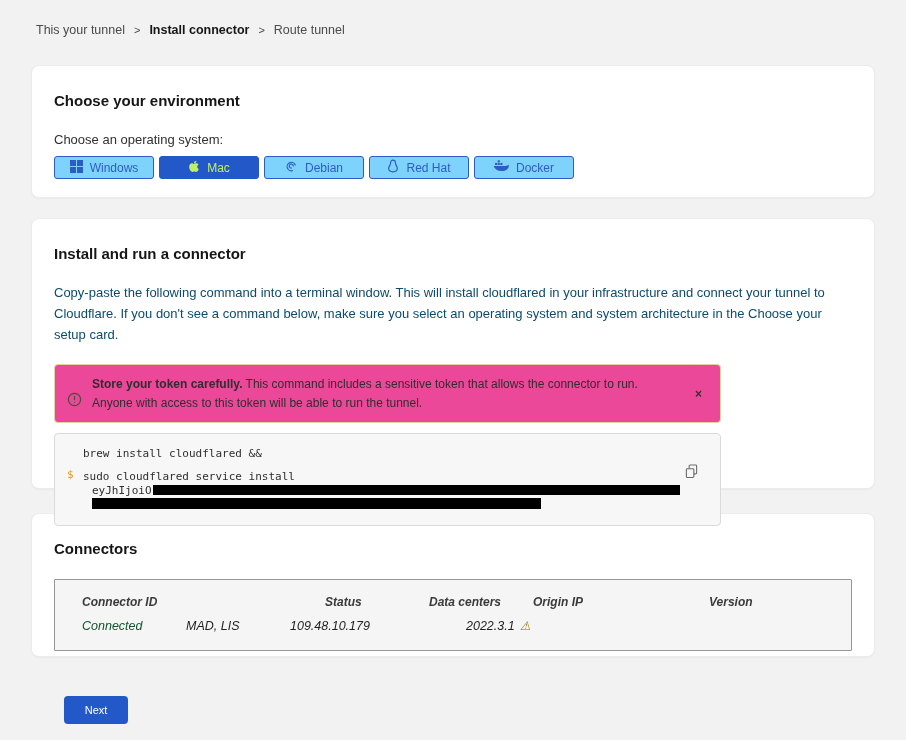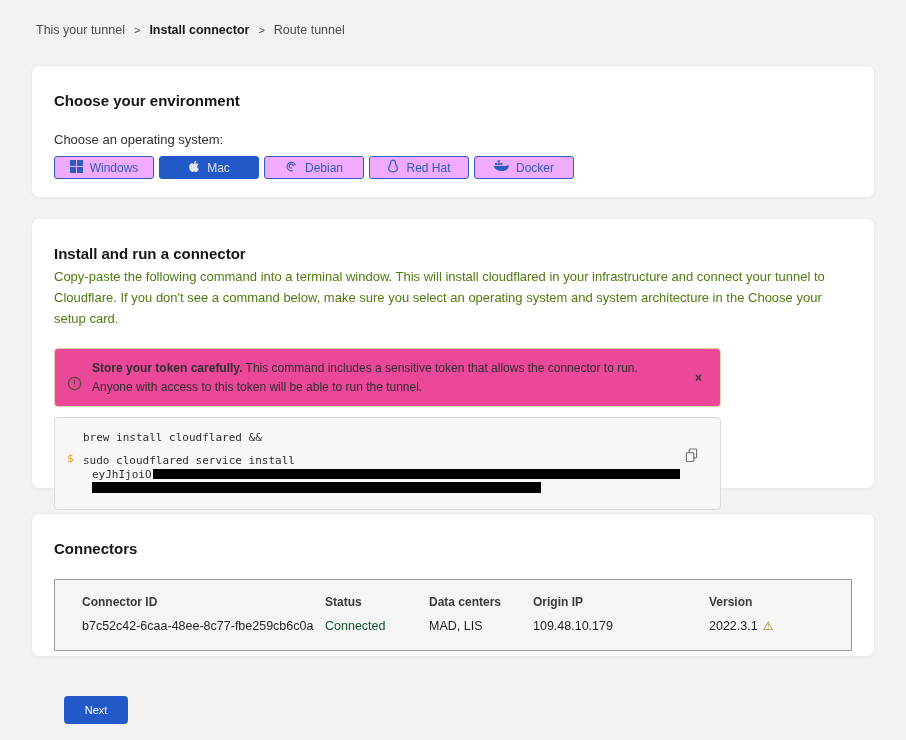--- a/index.html
+++ b/index.html
@@ -35,36 +35,36 @@
   .card h2 { font-size: 15px; font-weight: bold; color: #161616; }
 
   
   .card-env { margin-top: 28px; height: 133px; }
   .os-label { margin-top: 23px; font-size: 13px; color: #303030; }
   .os-row { margin-top: 9px; display: flex; gap: 5px; }
   .os-btn {
     display: inline-flex; align-items: center; justify-content: center;
     gap: 7px;
     width: 100px; height: 23px;
-    background: #f0abfc;
+    background: #7dd3fc;
     border: 1px solid #2e5cc5;
     border-radius: 3px;
     color: #2e5cc5;
     font-size: 12px;
     font-family: "Liberation Sans", sans-serif;
     cursor: pointer;
   }
-  .os-btn.selected { background: #2358c8; border-color: #2358c8; color: #e5e5e5; }
+  .os-btn.selected { background: #2358c8; border-color: #2358c8; color: #bef264; }
   .os-btn svg { flex: 0 0 auto; }
 
   
   .card-install { margin-top: 20px; height: 271px; }
   .install-desc {
-    margin-top: 4px;
-    font-size: 13px; line-height: 1.62; color: #4d7c0f;
+    margin-top: 20px;
+    font-size: 13px; line-height: 1.62; color: #0c4a6e;
     max-width: 800px;
   }
   .warning-banner {
     margin-top: 19px;
     width: 667px;
     background: #ec4899;
     border: 1px solid #ded3a2;
     border-radius: 4px;
     display: flex;
     align-items: flex-end;
@@ -109,21 +109,21 @@
 
   
   .card-connectors { margin-top: 24px; height: 144px; padding-bottom: 30px; }
   .conn-table {
     margin-top: 22px;
     background: #f5f5f5;
     border: 1px solid #969696;
     border-radius: 1px;
     padding: 15px 0 17px 27px;
   }
-  .tr { display: flex; align-items: flex-end; }
+  .tr { display: flex; align-items: flex-end; font-style: italic; }
   .tr.head { font-size: 12px; font-weight: bold; color: #3a3a3a; }
   .tr.row { margin-top: 10px; font-size: 12.5px; color: #1f1f1f; }
   .td-id { width: 243px; }
   .td-status { width: 104px; }
   .td-dc { width: 104px; }
   .td-ip { width: 176px; }
   .td-version { flex: 1; }
   .status-connected { color: #14532d; }
   .version-cell { display: inline-flex; align-items: center; gap: 5px; }
   .warn-triangle { color: #8d7d00; font-size: 12px; }
@@ -258,21 +258,20 @@
     <h2>Connectors</h2>
     <div class="conn-table">
       <div class="tr head">
         <div class="td-id">Connector ID</div>
         <div class="td-status">Status</div>
         <div class="td-dc">Data centers</div>
         <div class="td-ip">Origin IP</div>
         <div class="td-version">Version</div>
       </div>
       <div class="tr row">
-        <div class="td-id">b7c52c42-6caa-48ee-8c77-fbe259cb6c0a</div>
         <div class="td-status status-connected">Connected</div>
         <div class="td-dc">MAD, LIS</div>
         <div class="td-ip">109.48.10.179</div>
         <div class="td-version">
           <span class="version-cell">
             <span>2022.3.1</span>
             <span class="warn-triangle">⚠</span>
           </span>
         </div>
       </div>

